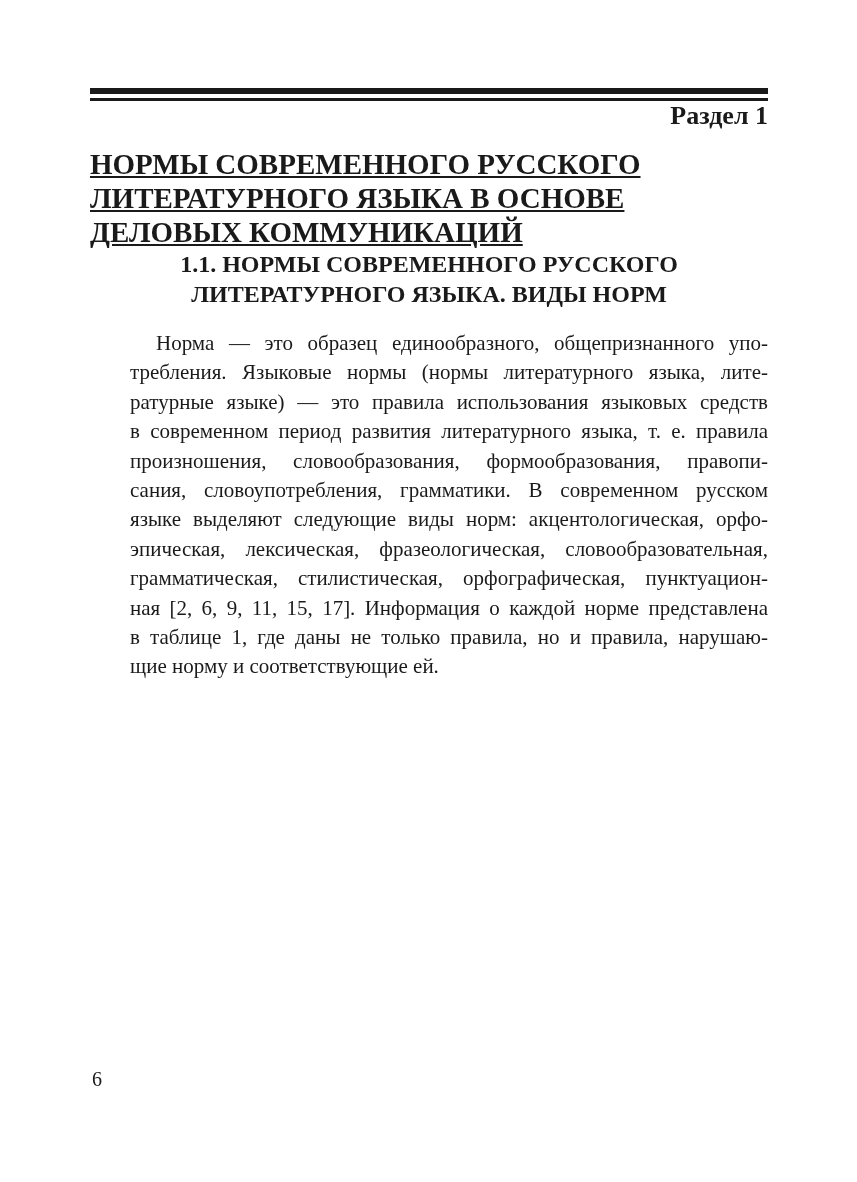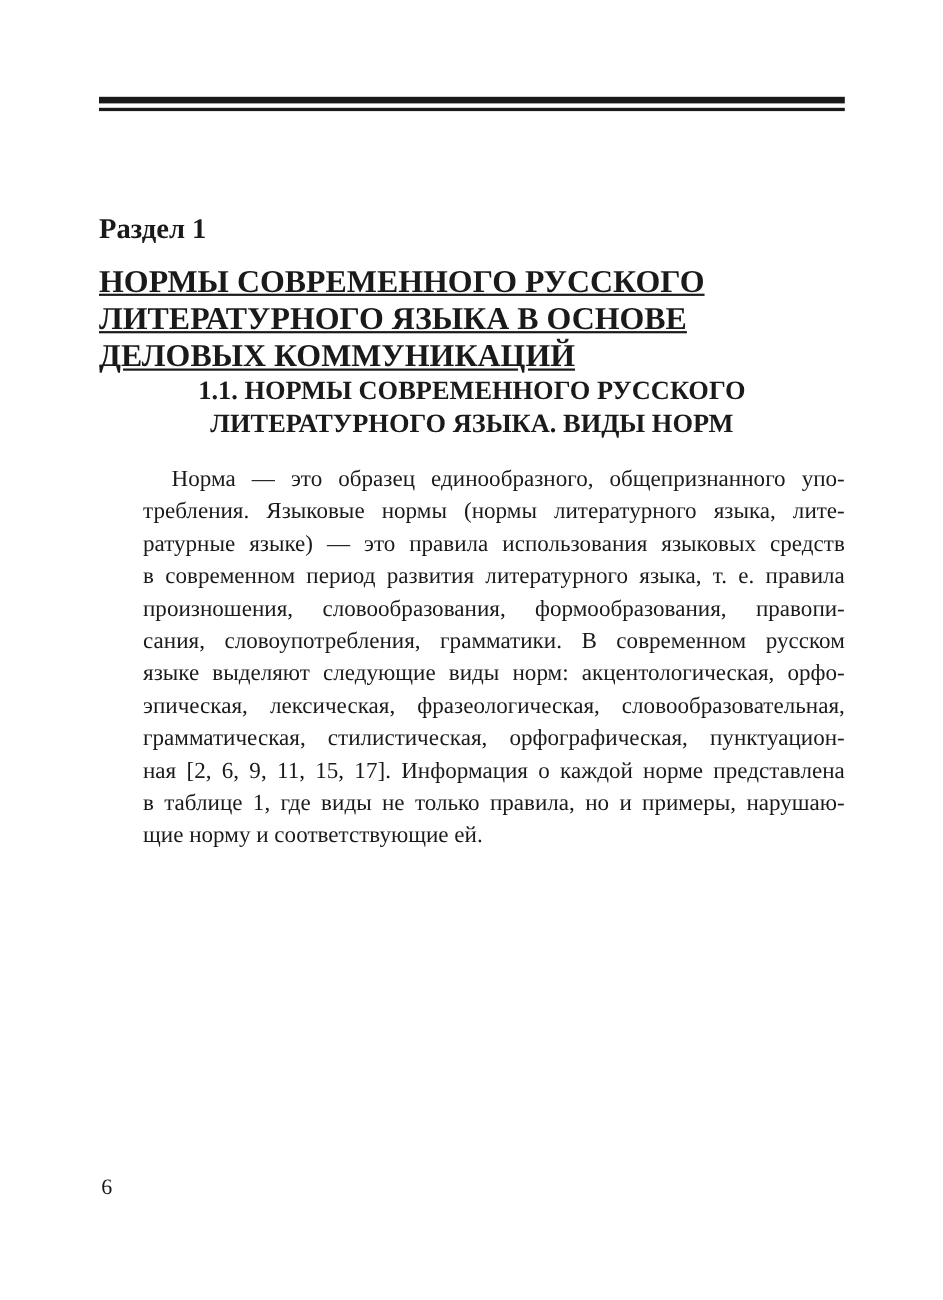--- a/index.html
+++ b/index.html
@@ -21,22 +21,21 @@
     top: 0;
     width: 678px;
   }
   .top-rule {
     margin-top: 88px;
     height: 4px;
     border-top: 6px solid #1a1a1a;
     border-bottom: 3px solid #1a1a1a;
   }
   .section-label {
-    margin-top: 92px;
-    text-align: left;
+    text-align: right;
     font-size: 26px;
     line-height: 30px;
     font-weight: bold;
   }
   .chapter-title {
     margin-top: 16px;
     font-size: 29px;
     line-height: 34px;
     font-weight: bold;
     text-decoration: underline;
@@ -97,19 +96,19 @@
     <div class="body-line first-line">Норма — это образец единообразного, общепризнанного упо-</div>
     <div class="body-line">требления. Языковые нормы (нормы литературного языка, лите-</div>
     <div class="body-line">ратурные языке) — это правила использования языковых средств</div>
     <div class="body-line">в современном период развития литературного языка, т. е. правила</div>
     <div class="body-line">произношения, словообразования, формообразования, правопи-</div>
     <div class="body-line">сания, словоупотребления, грамматики. В современном русском</div>
     <div class="body-line">языке выделяют следующие виды норм: акцентологическая, орфо-</div>
     <div class="body-line">эпическая, лексическая, фразеологическая, словообразовательная,</div>
     <div class="body-line">грамматическая, стилистическая, орфографическая, пунктуацион-</div>
     <div class="body-line">ная [2, 6, 9, 11, 15, 17]. Информация о каждой норме представлена</div>
-    <div class="body-line">в таблице 1, где виды не только правила, но и примеры, нарушаю-</div>
+    <div class="body-line">в таблице 1, где даны не только правила, но и правила, нарушаю-</div>
     <div class="body-line last-line">щие норму и соответствующие ей.</div>
   </div>
 
 </div>
 
 <div class="page-number">6</div>
 
 </body></html>

